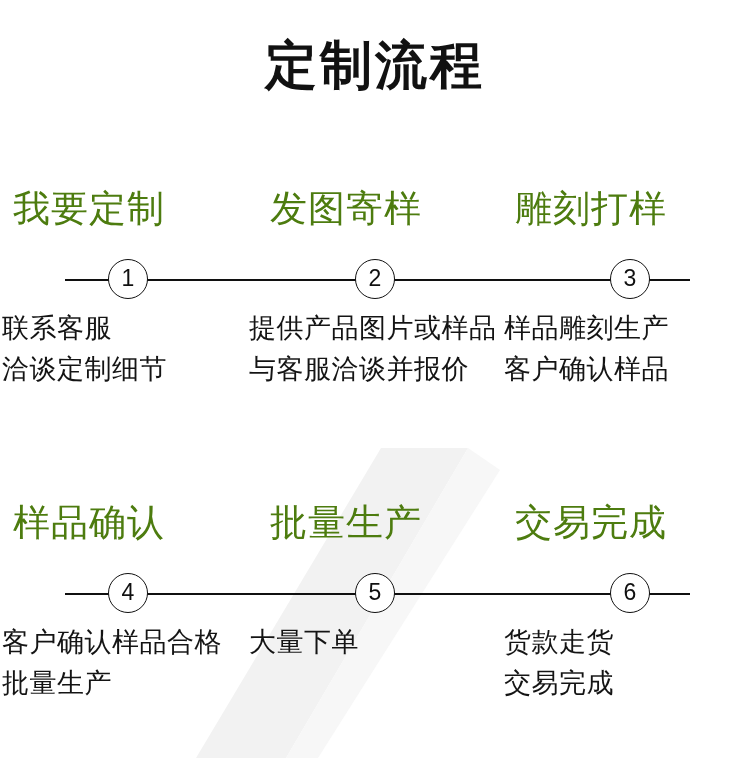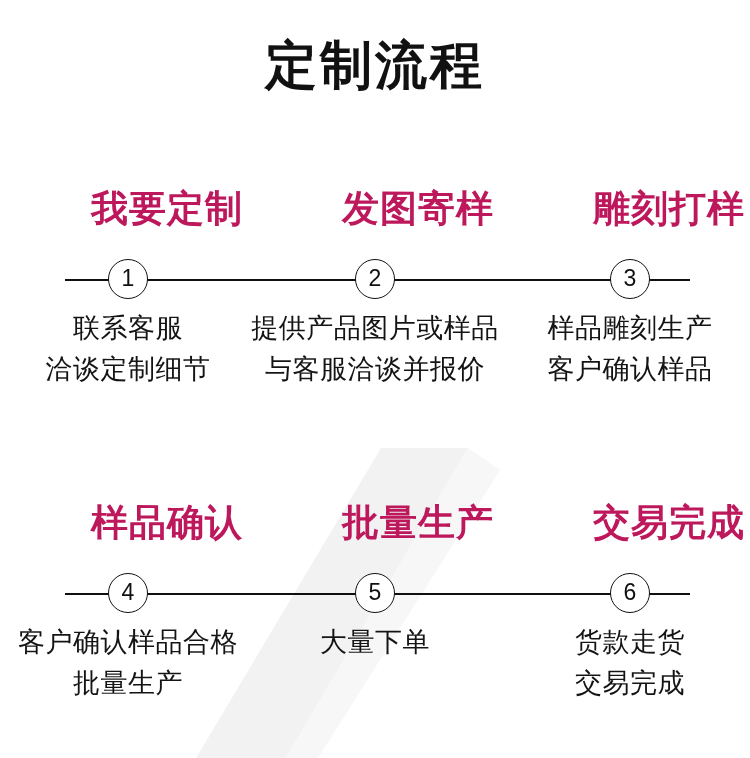--- a/index.html
+++ b/index.html
@@ -74,30 +74,30 @@
   .row-headings,
   .row-descs {
     position: relative;
     width: 750px;
     height: 0;
   }
 
   .step-heading {
     position: absolute;
     width: 230px;
-    text-align: right;
+    text-align: left;
     font-size: 37px;
     line-height: 45px;
-    font-weight: 700;
+    font-weight: 400;
     letter-spacing: 1px;
-    color: #be185d;
+    color: #4d7c0f;
     white-space: nowrap;
   }
   .step-heading.c0 { left: 13px;  top: 0; }
-  .step-heading.c1 { left: 264px; top: 0; }
+  .step-heading.c1 { left: 270px; top: 0; }
   .step-heading.c2 { left: 515px; top: 0; }
 
   
   .rail {
     position: absolute;
     left: 0;
     top: 72px;
     width: 750px;
     height: 44px;
   }
@@ -126,21 +126,21 @@
     color: #101010;
   }
   .rail-node.n0 { left: 128px; }
   .rail-node.n1 { left: 375px; }
   .rail-node.n2 { left: 630px; }
 
   .step-desc {
     position: absolute;
     width: 252px;
     top: 122px;
-    text-align: center;
+    text-align: left;
     font-size: 27px;
     line-height: 41px;
     font-weight: 400;
     letter-spacing: 0.5px;
     color: #141414;
     white-space: nowrap;
   }
   .step-desc.c0 { left: 2px; }
   .step-desc.c1 { left: 249px; }
   .step-desc.c2 { left: 504px; }

